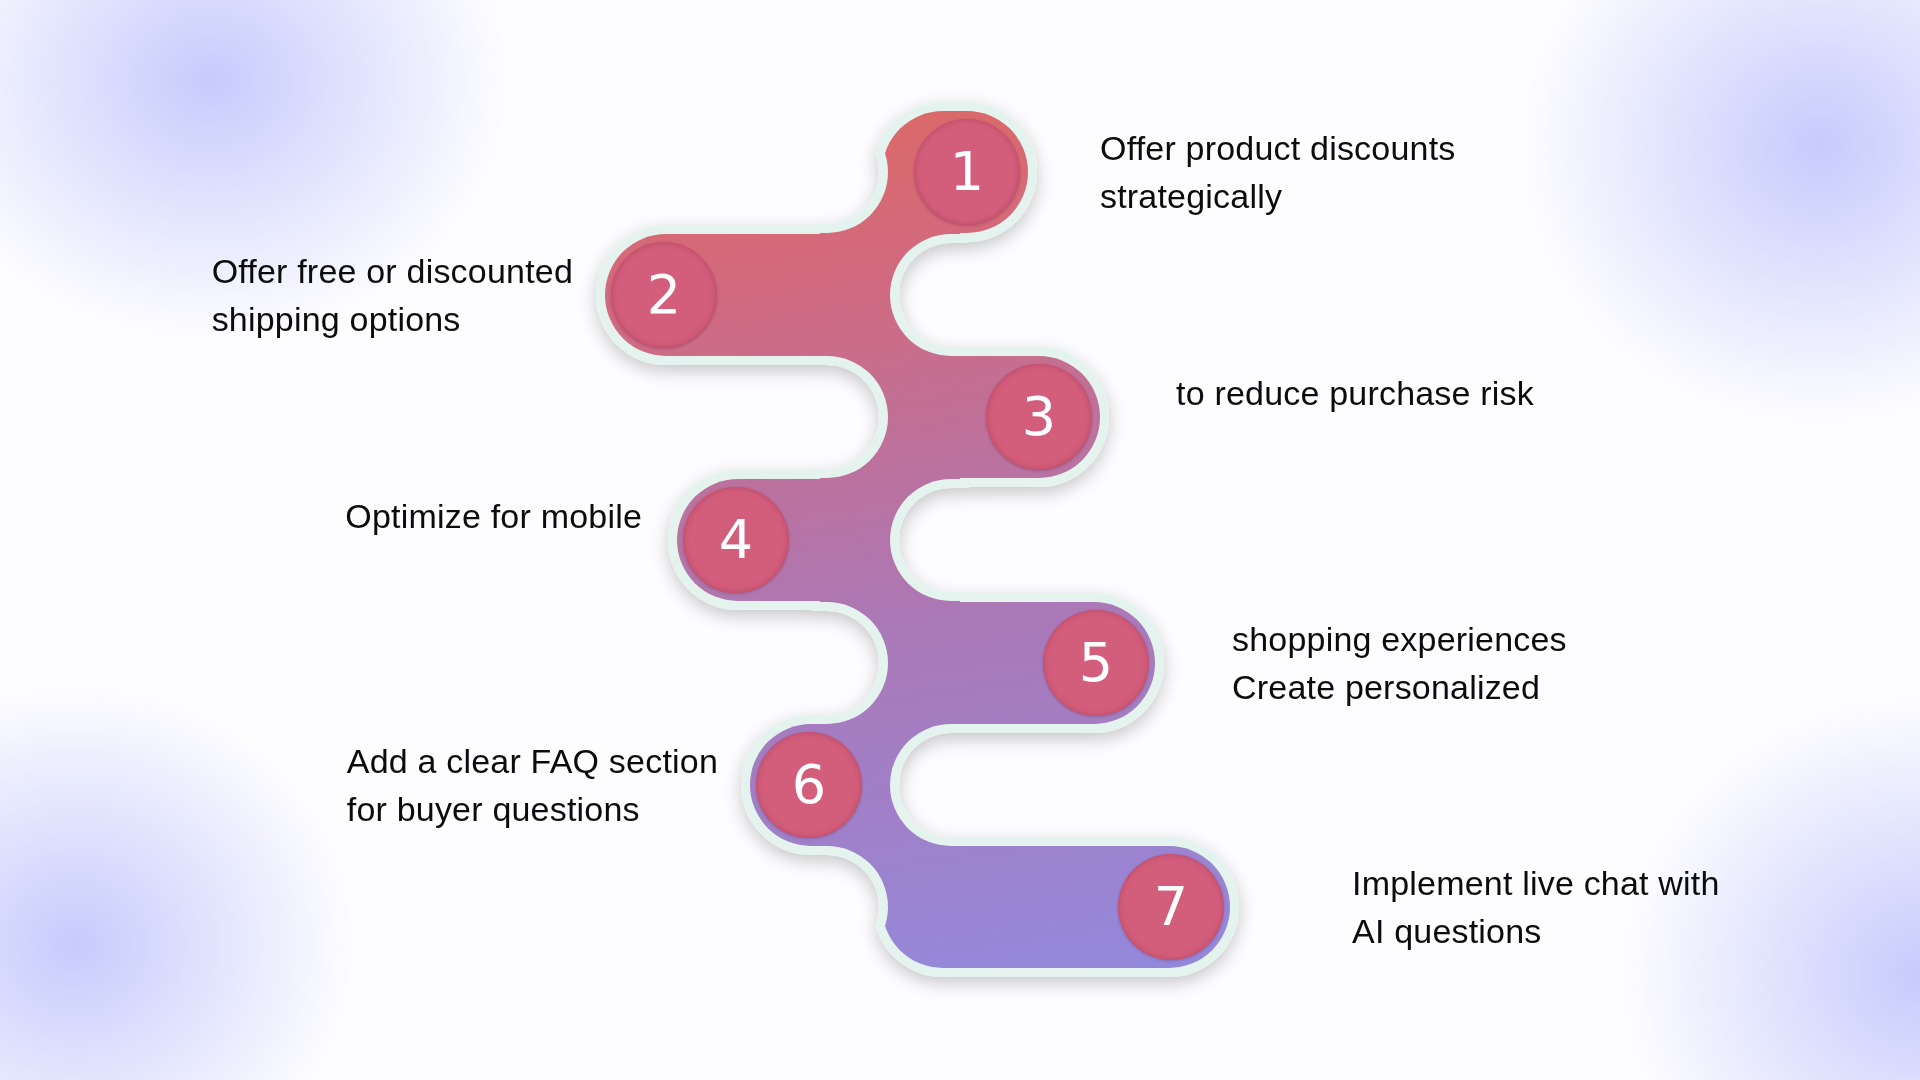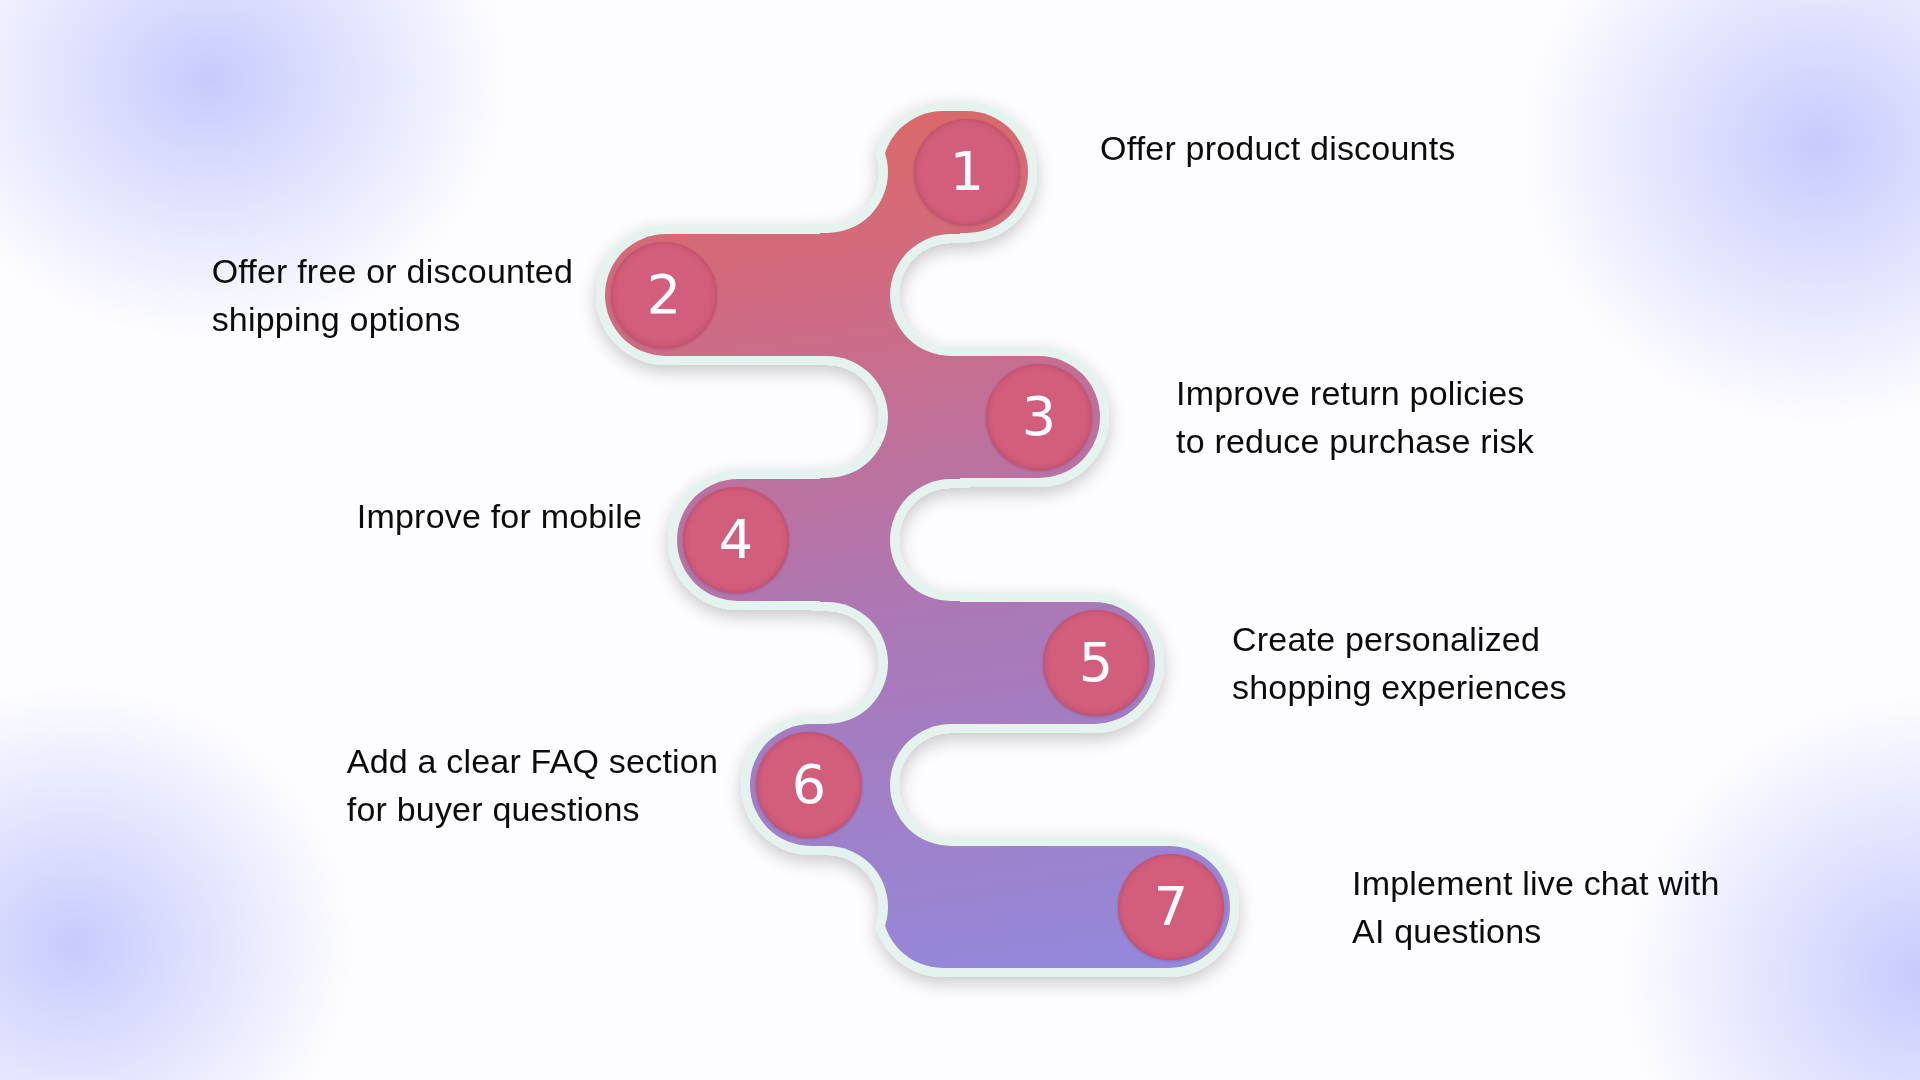--- a/index.html
+++ b/index.html
@@ -123,35 +123,35 @@
 <div class="num" style="left:914px; top:119px;">1</div>
 <div class="num" style="left:611px; top:242px;">2</div>
 <div class="num" style="left:986px; top:364px;">3</div>
 <div class="num" style="left:683px; top:487px;">4</div>
 <div class="num" style="left:1043px; top:610px;">5</div>
 <div class="num" style="left:756px; top:732px;">6</div>
 <div class="num" style="left:1118px; top:854px;">7</div>
 
 <div class="step-text right" style="left:1056px; top:124px;">
   <span>Offer product discounts</span>
+  <span>strategically</span>
 </div>
 <div class="step-text left" style="right:1347px; top:247px;">
   <span>Offer free or discounted</span>
   <span>shipping options</span>
 </div>
 <div class="step-text right" style="left:1132px; top:369px;">
-  <span>Improve return policies</span>
   <span>to reduce purchase risk</span>
 </div>
 <div class="step-text left" style="right:1278px; top:492px;">
-  <span>Improve for mobile</span>
+  <span>Optimize for mobile</span>
 </div>
 <div class="step-text right" style="left:1188px; top:615px;">
+  <span>shopping experiences</span>
   <span>Create personalized</span>
-  <span>shopping experiences</span>
 </div>
 <div class="step-text left" style="right:1202px; top:737px;">
   <span>Add a clear FAQ section</span>
   <span>for buyer questions</span>
 </div>
 <div class="step-text right" style="left:1308px; top:859px;">
   <span>Implement live chat with</span>
   <span>AI questions</span>
 </div>
 

